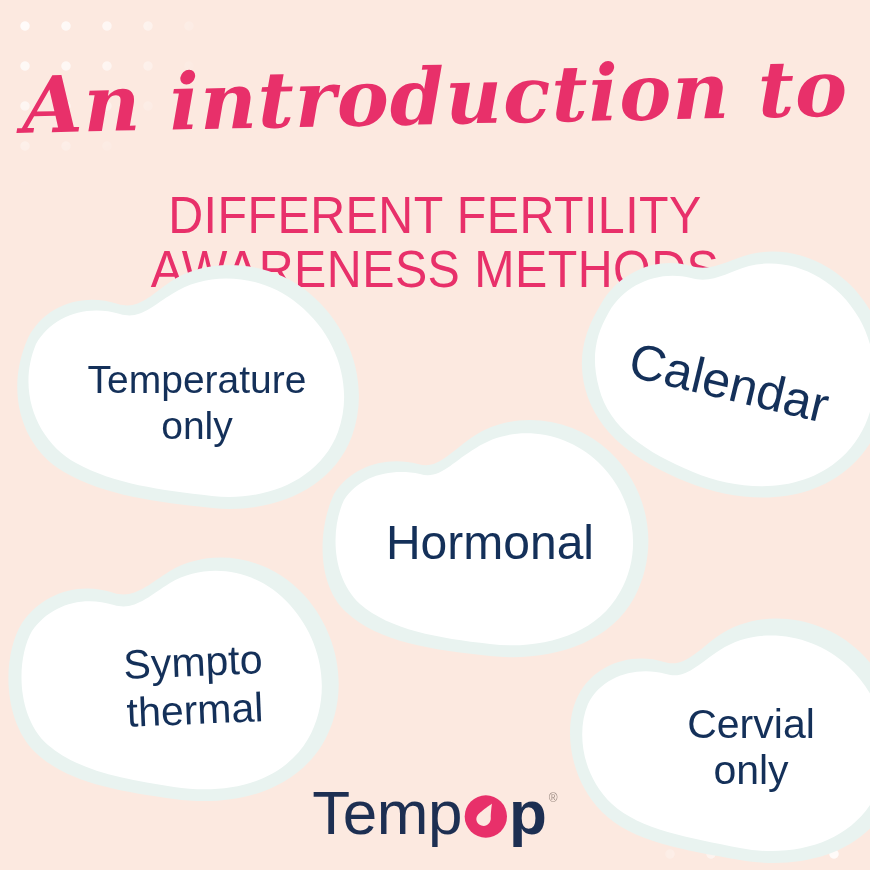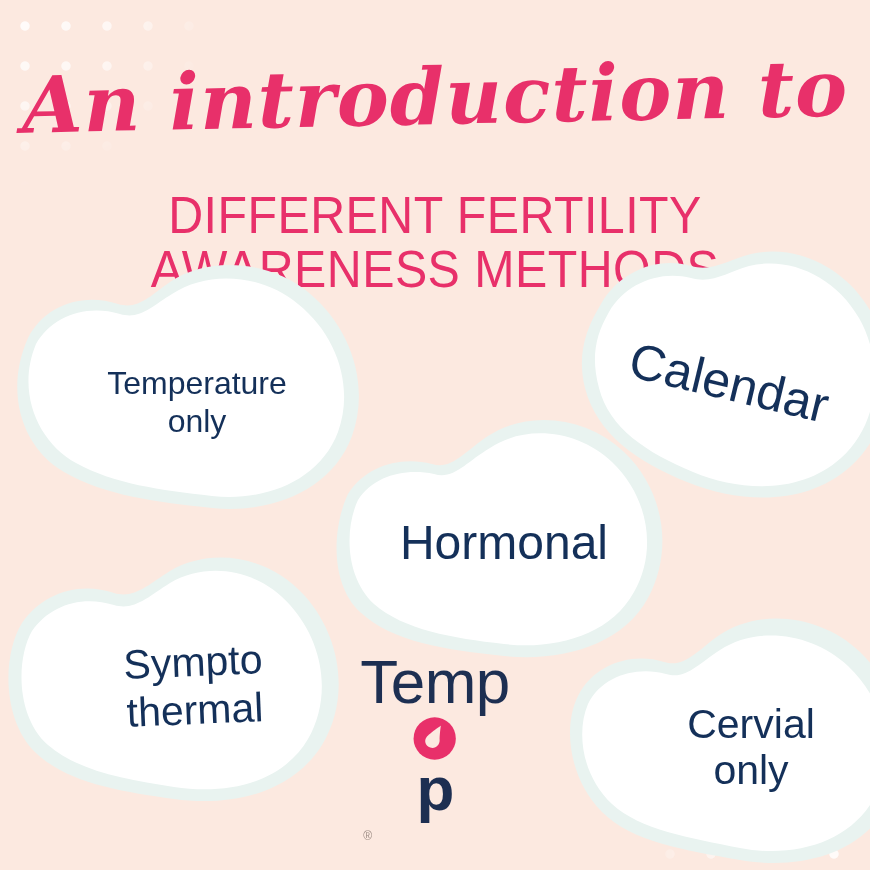--- a/index.html
+++ b/index.html
@@ -101,35 +101,35 @@
     text-align: center;
     color: #143059;
     font-family: "Liberation Sans", sans-serif;
     font-weight: 400;
     pointer-events: none;
   }
 
   
   #blob-temperature { left: -14px; top: 246px; width: 390px; height: 270px; }
   #blob-temperature .blob-label {
-    font-size: 32px;
+    font-size: 39px;
     line-height: 1.18;
     transform: translate(16px, 22px);
   }
 
   
   #blob-calendar { left: 545px; top: 242px; width: 360px; height: 255px; }
   #blob-calendar .blob-label {
     font-size: 50px;
     line-height: 1.1;
     transform: translate(4px, 14px) rotate(13.5deg);
   }
 
   
-  #blob-hormonal { left: 322px; top: 408px; width: 360px; height: 250px; }
+  #blob-hormonal { left: 308px; top: 408px; width: 360px; height: 250px; }
   #blob-hormonal .blob-label {
     font-size: 48px;
     line-height: 1.1;
     transform: translate(2px, 10px);
   }
 
   
   #blob-sympto { left: -14px; top: 545px; width: 368px; height: 260px; }
   #blob-sympto .blob-label {
     font-size: 41px;
@@ -143,25 +143,24 @@
     font-size: 41px;
     line-height: 1.13;
     transform: translate(26px, 14px);
   }
 
   
   #logo {
     position: absolute;
     left: 50%;
     transform: translateX(-50%);
-    bottom: 38px;
+    bottom: 26px;
     display: flex;
     align-items: center;
     line-height: 1;
-    flex-direction: column;
   }
   .logo-temp {
     font-family: "Liberation Sans", sans-serif;
     font-weight: 300;
     font-size: 62px;
     color: #1d2f52;
     letter-spacing: -.5px;
   }
   .logo-dr {
     font-family: "Liberation Sans", sans-serif;

